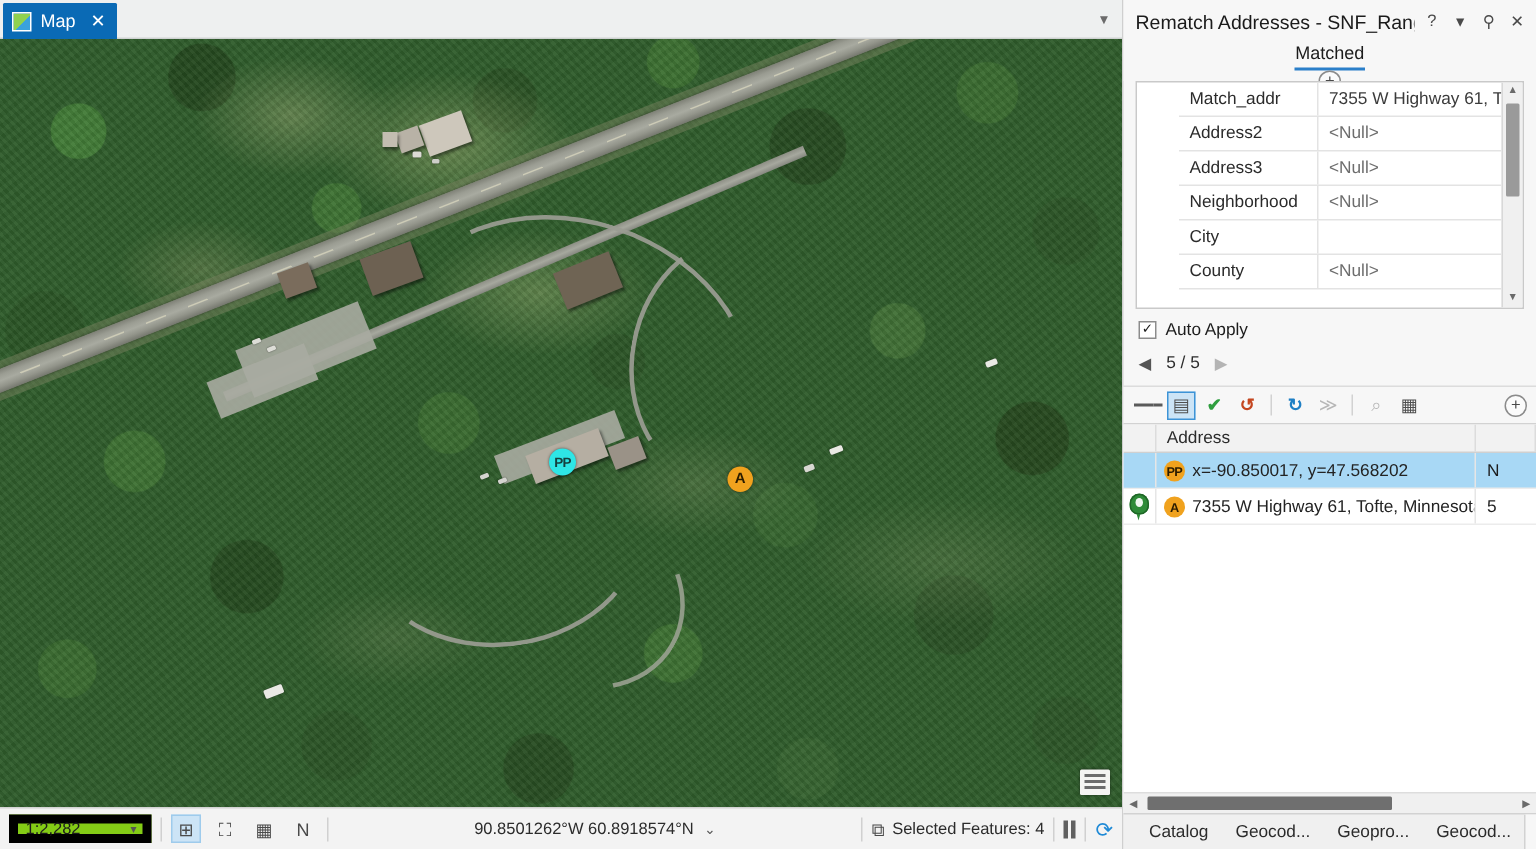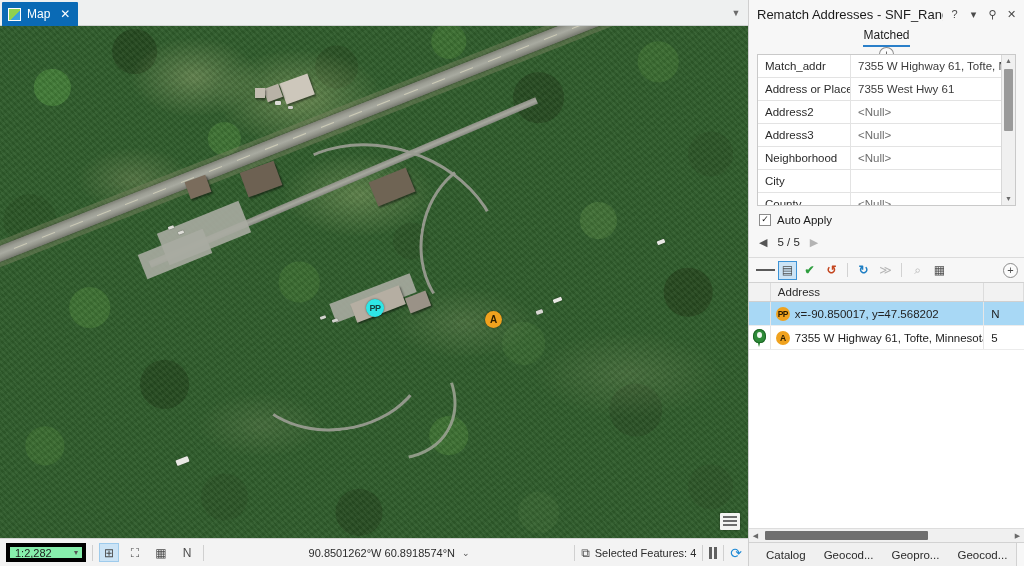--- a/index.html
+++ b/index.html
@@ -204,22 +204,22 @@
 
   
   #statusbar {
     position: absolute; left: 0; top: 538px; width: 748px; height: 28px;
     background: #f3f3f3;
     border-top: 1px solid #d4d4d4;
     display: flex; align-items: center; gap: 6px;
     padding: 0 6px;
   }
   #scale-combo {
-    width: 80px; height: 19px;
-    background: #86efac; border: 4px solid #000000;
+    width: 95px; height: 19px;
+    background: #84cc16; border: 6px solid #000000;
     display: flex; align-items: center; justify-content: space-between;
     padding: 0 4px 0 5px;
     font-size: 11px;
   }
   #scale-combo .caret { color: #555; font-size: 8px; }
   .vsep { width: 1px; height: 16px; background: #d0d0d0; }
   .tool-ico {
     width: 20px; height: 19px;
     display: flex; align-items: center; justify-content: center;
     position: relative;
@@ -280,20 +280,21 @@
     border: 1px solid #c9c9c9;
     background: #ffffff;
     display: flex;
     overflow: hidden;
   }
   #attr-grid { flex: 1; overflow: hidden; }
   .attr-row {
     display: flex; height: 23px; align-items: center;
     border-bottom: 1px solid #e3e3e3;
     font-size: 11.5px;
+    margin-left: 28px;
   }
   .attr-key {
     width: 93px; padding-left: 7px; color: #2b2b2b;
     border-right: 1px solid #e3e3e3;
     height: 100%; display: flex; align-items: center;
     white-space: nowrap; overflow: hidden;
   }
   .attr-val {
     flex: 1; padding-left: 7px; color: #3b3b3b;
     white-space: nowrap; overflow: hidden;
@@ -548,24 +549,20 @@
       <div class="circle-plus">+</div>
     </div>
 
     <div id="attr-wrap">
       <div id="attr-grid">
         <div class="attr-row">
           <div class="attr-key">Match_addr</div>
           <div class="attr-val">7355 W Highway 61, Tofte, Minnesota,</div>
         </div>
         <div class="attr-row">
-          <div class="attr-key">Address or Place</div>
-          <div class="attr-val">7355 West Hwy 61</div>
-        </div>
-        <div class="attr-row">
           <div class="attr-key">Address2</div>
           <div class="attr-val null">&lt;Null&gt;</div>
         </div>
         <div class="attr-row">
           <div class="attr-key">Address3</div>
           <div class="attr-val null">&lt;Null&gt;</div>
         </div>
         <div class="attr-row">
           <div class="attr-key">Neighborhood</div>
           <div class="attr-val null">&lt;Null&gt;</div>

